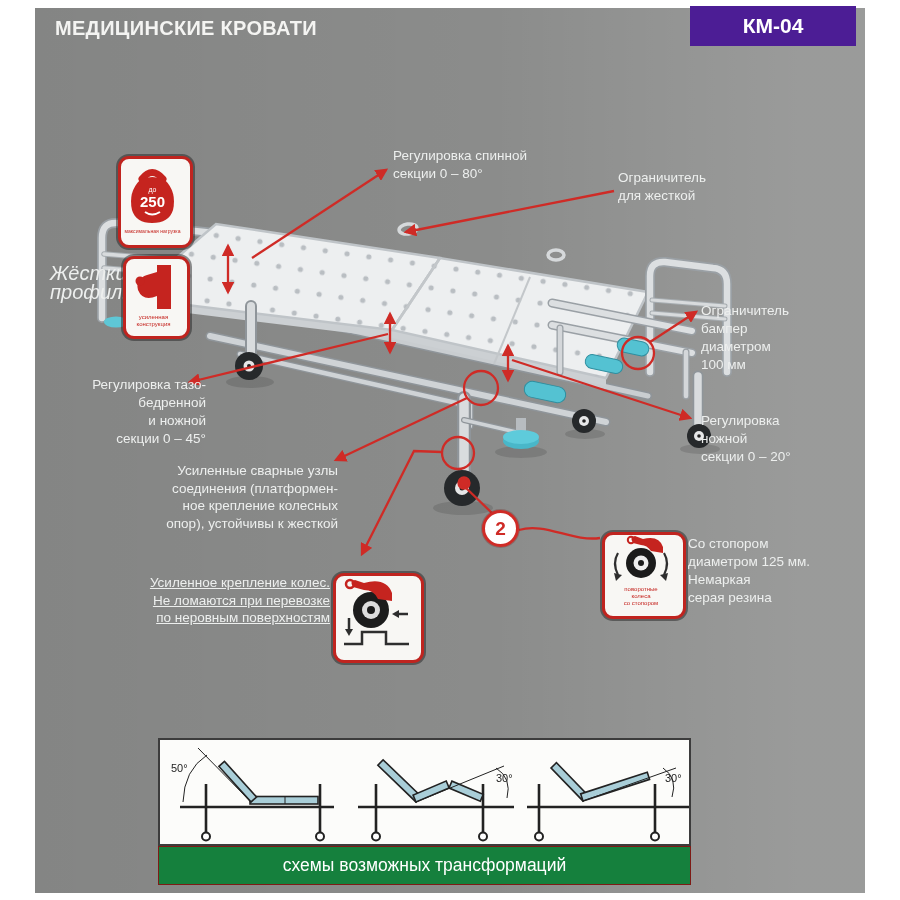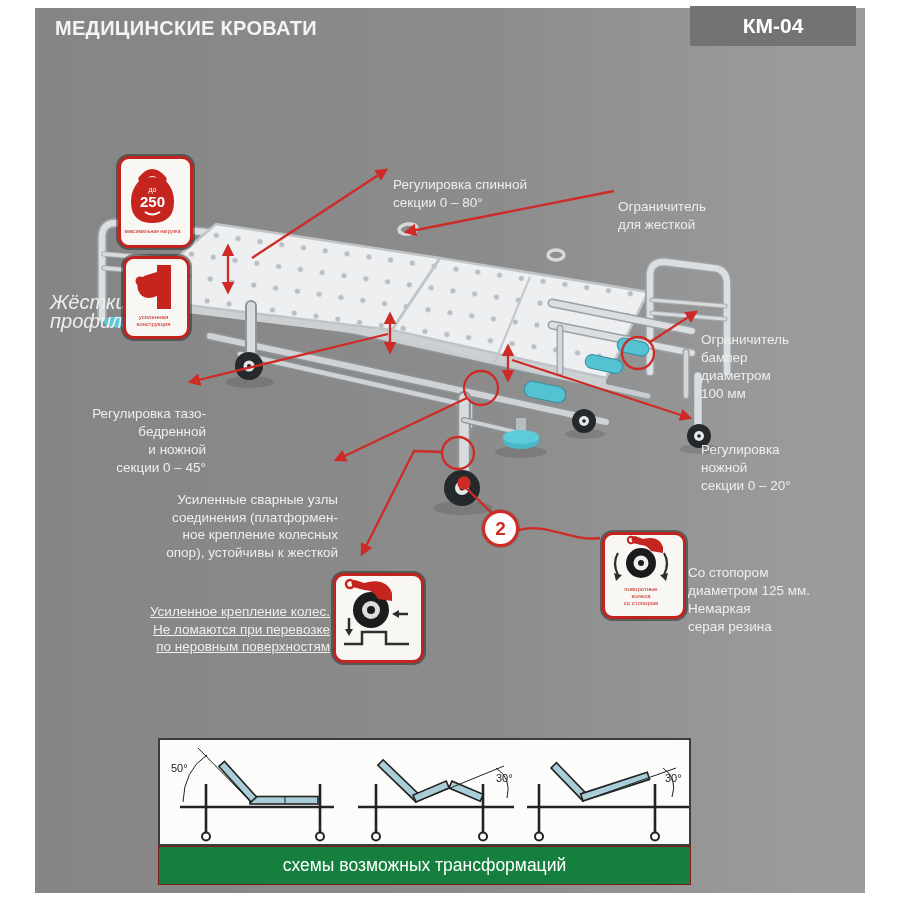--- a/index.html
+++ b/index.html
@@ -3,23 +3,23 @@
 <meta charset="utf-8">
 <style>
   html,body{margin:0;padding:0;}
   body{width:900px;height:900px;position:relative;background:#ffffff;
        font-family:"Liberation Sans",sans-serif;overflow:hidden;}
   .gray-panel{position:absolute;left:35px;top:8px;width:830px;height:885px;background:#8b8c8b;}
   .gray-panel::after{content:"";position:absolute;inset:0;pointer-events:none;
        background:linear-gradient(90deg,rgba(0,0,0,.05),rgba(255,255,255,0) 55%,rgba(255,255,255,.13) 92%);}
   .page-title{position:absolute;left:55px;top:17px;font-size:20px;font-weight:700;
        color:#f4f4f2;letter-spacing:.3px;z-index:5;}
-  .model-badge{position:absolute;left:690px;top:6px;width:166px;height:40px;background:#737373;
+  .model-badge{position:absolute;left:690px;top:6px;width:166px;height:40px;background:#4c1d95;
        color:#fff;font-weight:700;font-size:21px;display:flex;align-items:center;justify-content:center;z-index:5;}
-  .callout{position:absolute;color:#edefee;font-size:13.5px;line-height:18px;z-index:6;margin-top:29px;}
+  .callout{position:absolute;color:#edefee;font-size:13.5px;line-height:18px;z-index:6;}
   .callout span{display:block;}
   .r{text-align:right;}
   #c-back{left:393px;top:147px;}
   #c-stop{left:618px;top:169px;}
   #c-hip{left:36px;top:376px;width:170px;}
   #c-welds{left:108px;top:462px;width:230px;line-height:17.5px;}
   #c-wheelmount{left:90px;top:574px;width:240px;line-height:17.5px;text-decoration:underline;}
   #c-bumper{left:701px;top:302px;}
   #c-foot{left:701px;top:412px;}
   #c-stopper{left:688px;top:535px;}

